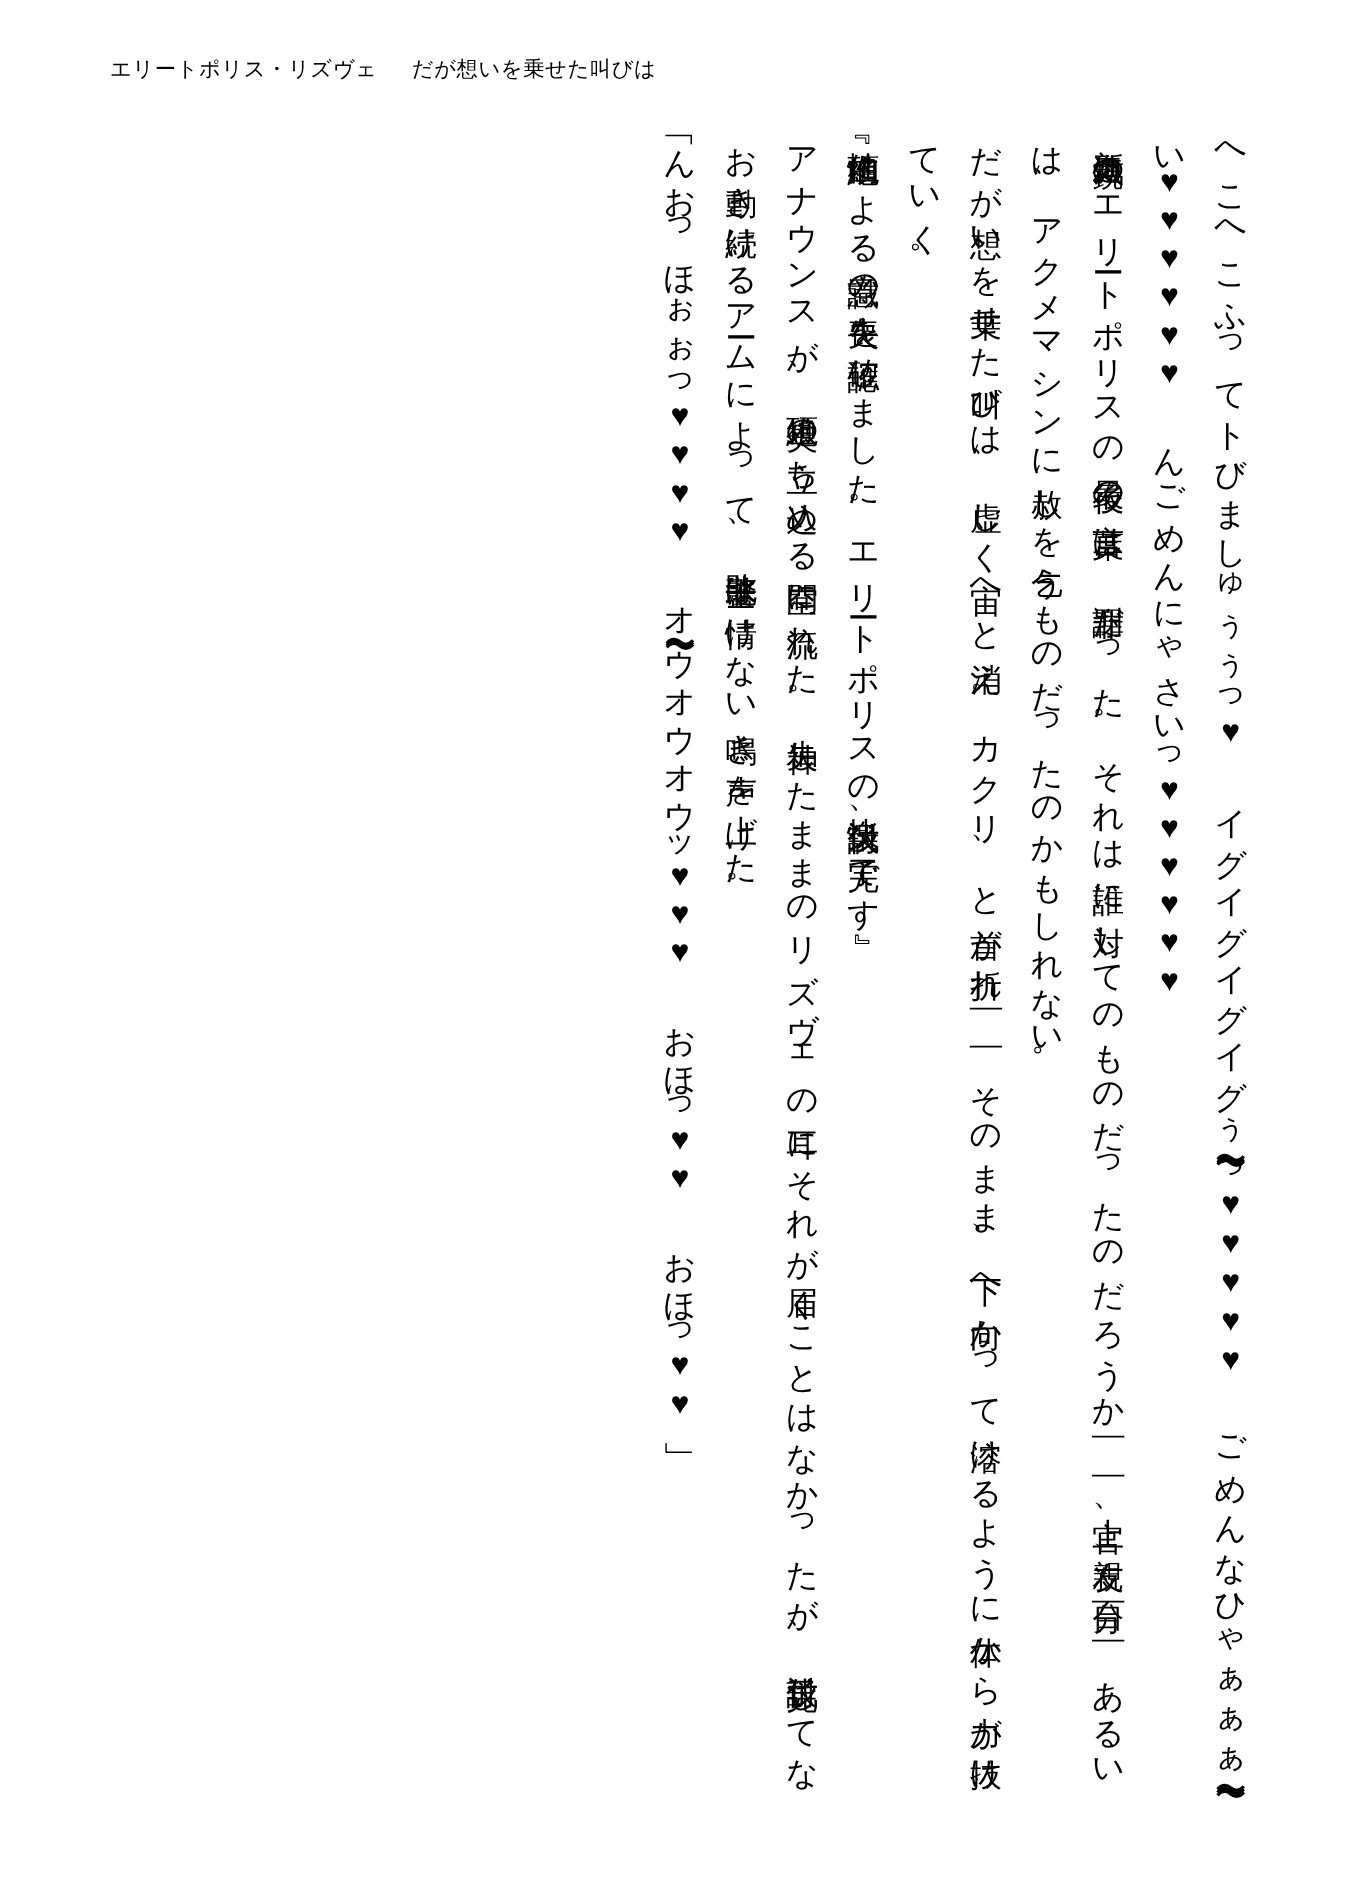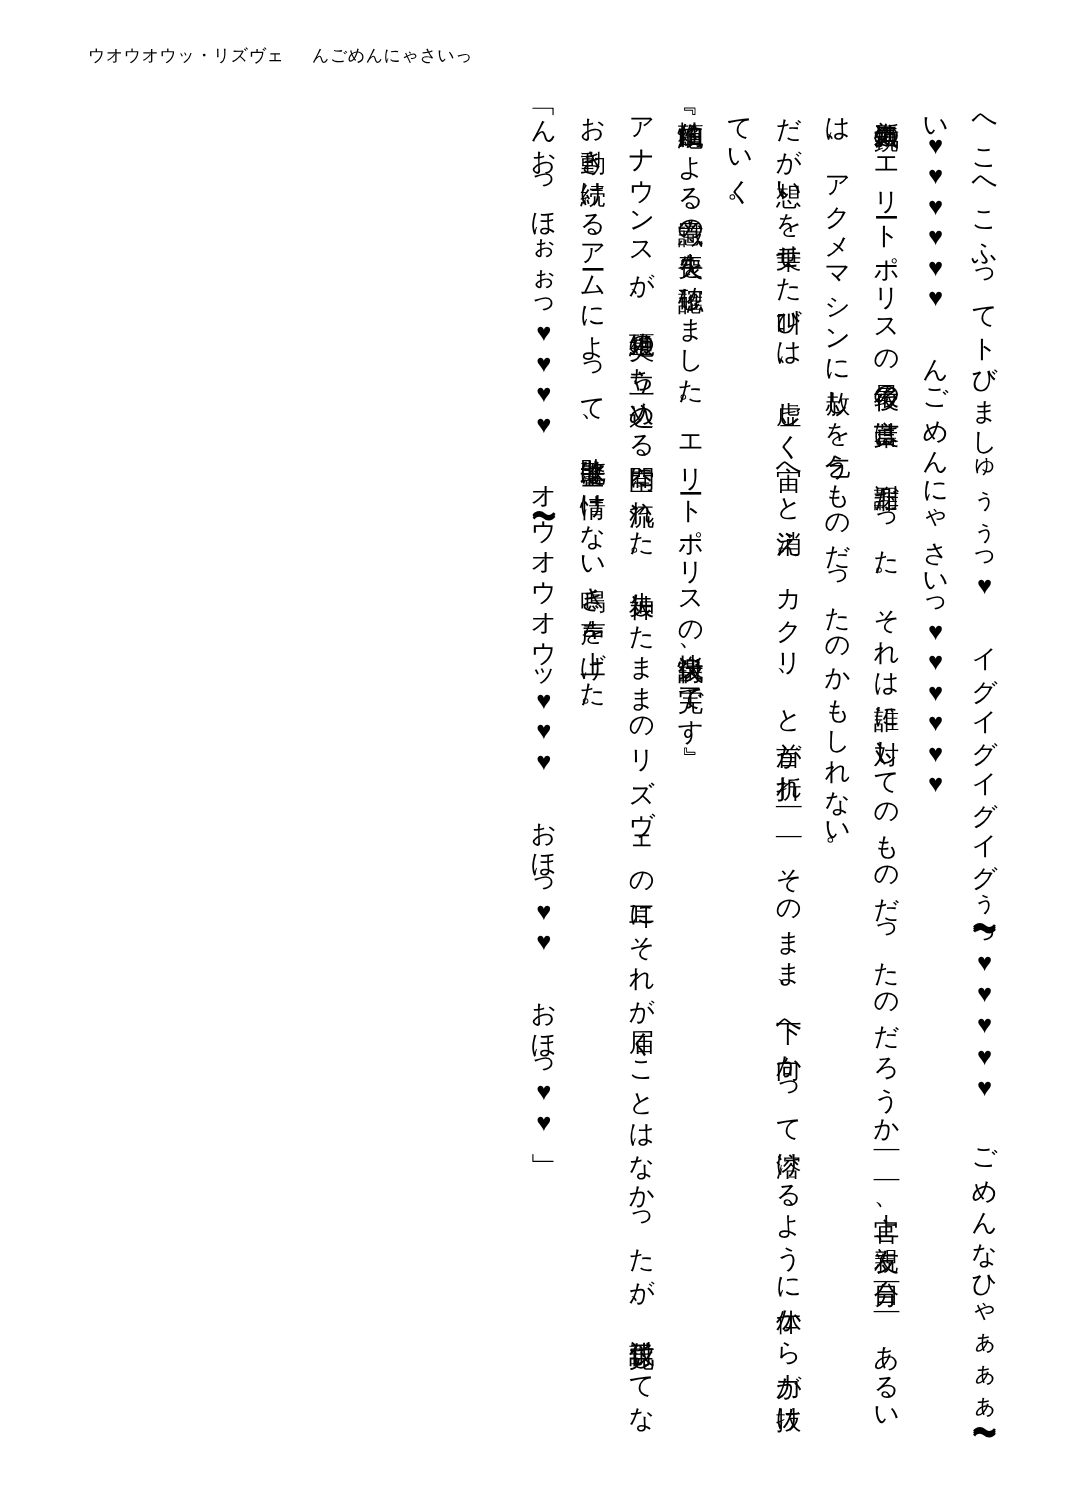--- a/index.html
+++ b/index.html
@@ -48,23 +48,23 @@
     padding: 0;
     text-indent: 0;
   }
 </style>
 </head>
 <body>
 
 <div class="page">
 
   <div class="header">
-    <span>ウオウオウッ・リズヴェ</span>
+    <span>エリートポリス・リズヴェ</span>
     <span class="gap"></span>
-    <span>んごめんにゃさいっ</span>
+    <span>だが想いを乗せた叫びは</span>
   </div>
 
   <div class="body-text">
     <p>へこへこふってトびましゅぅぅっ♥　イグイグイグイグぅ〜〜〜っ♥♥♥♥♥　ごめんなひゃぁぁぁ〜〜〜い♥♥♥♥♥♥　んごめんにゃさいっ♥♥♥♥♥♥</p>
     <p>新進気鋭のエリートポリスの最後の言葉は、謝罪だった。それは誰に対してのものだったのだろうか――上官、親友、自分――あるいは、アクメマシンに赦しを乞うものだったのかもしれない。</p>
     <p>だが想いを乗せた叫びは、虚しく宙へと消え。カクリ、と首が折れ――そのまま、下へ向かって溶けるように体から力が抜けていく。</p>
     <p>『性的絶頂による意識の喪失を確認しました。エリートポリスの快楽討伐、完了です』</p>
     <p>アナウンスが、絶頂臭の立ち込める空間に流れた。失神したままのリズヴェの耳にそれが届くことはなかったが、討伐完了してなお動き続けるアームによって、敗北警士は情けない鳴き声を上げた。</p>
     <p>「んおっほぉぉっ♥♥♥♥　オ〜〜〜ウオウオウッ♥♥♥　おほっ♥♥　おほっ♥♥」</p>
   </div>

